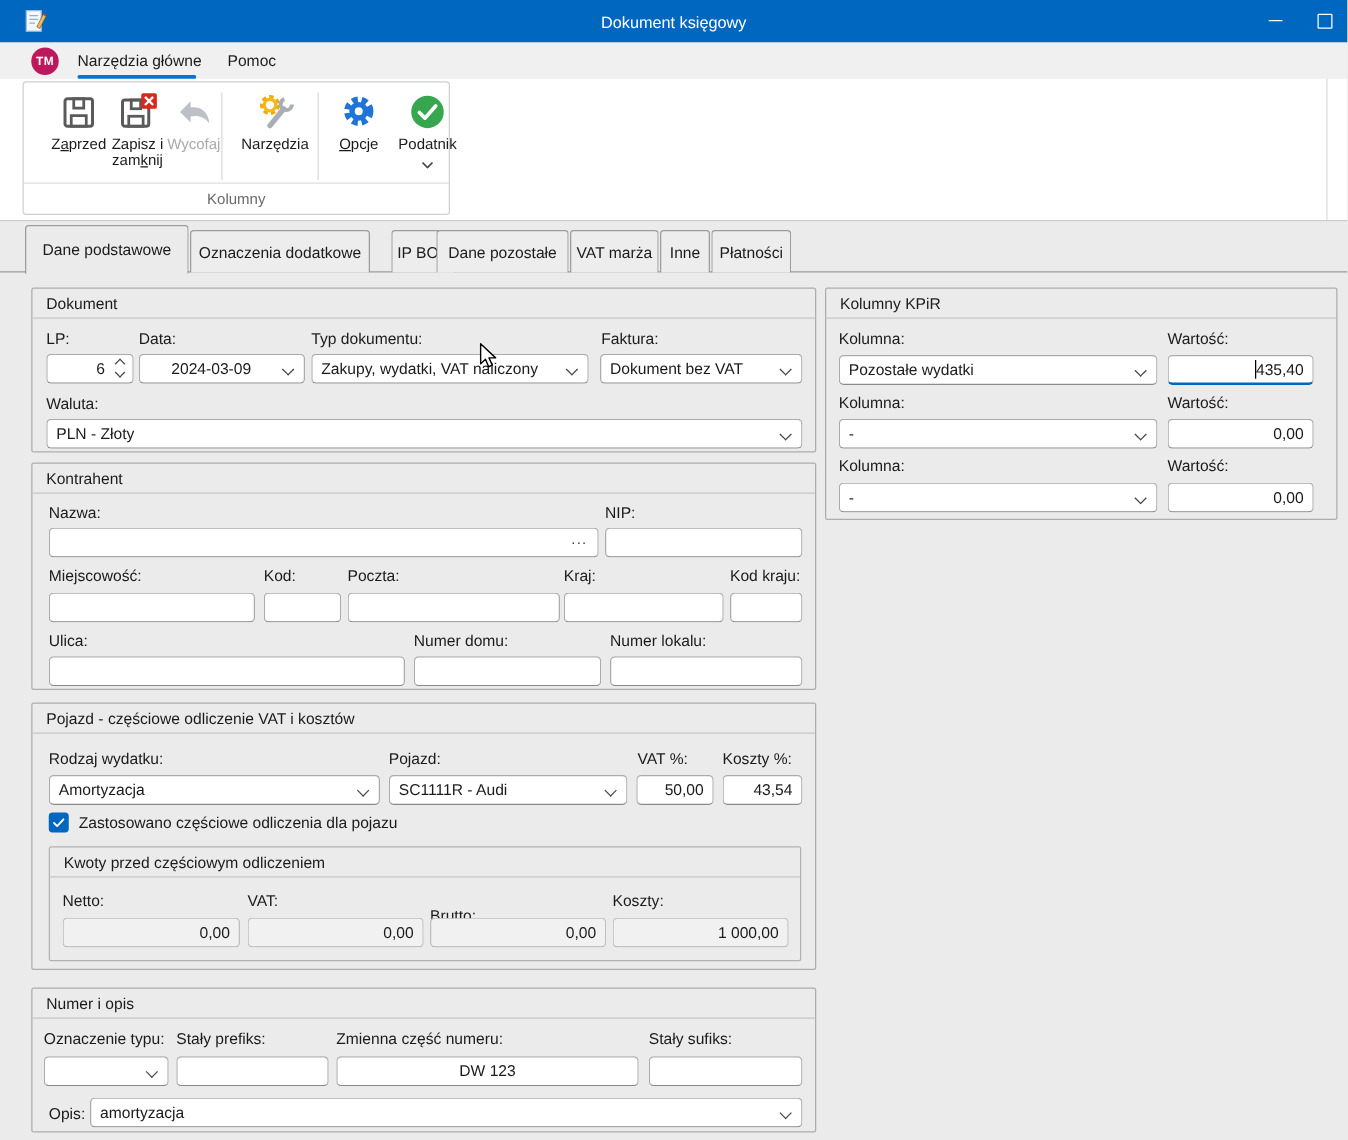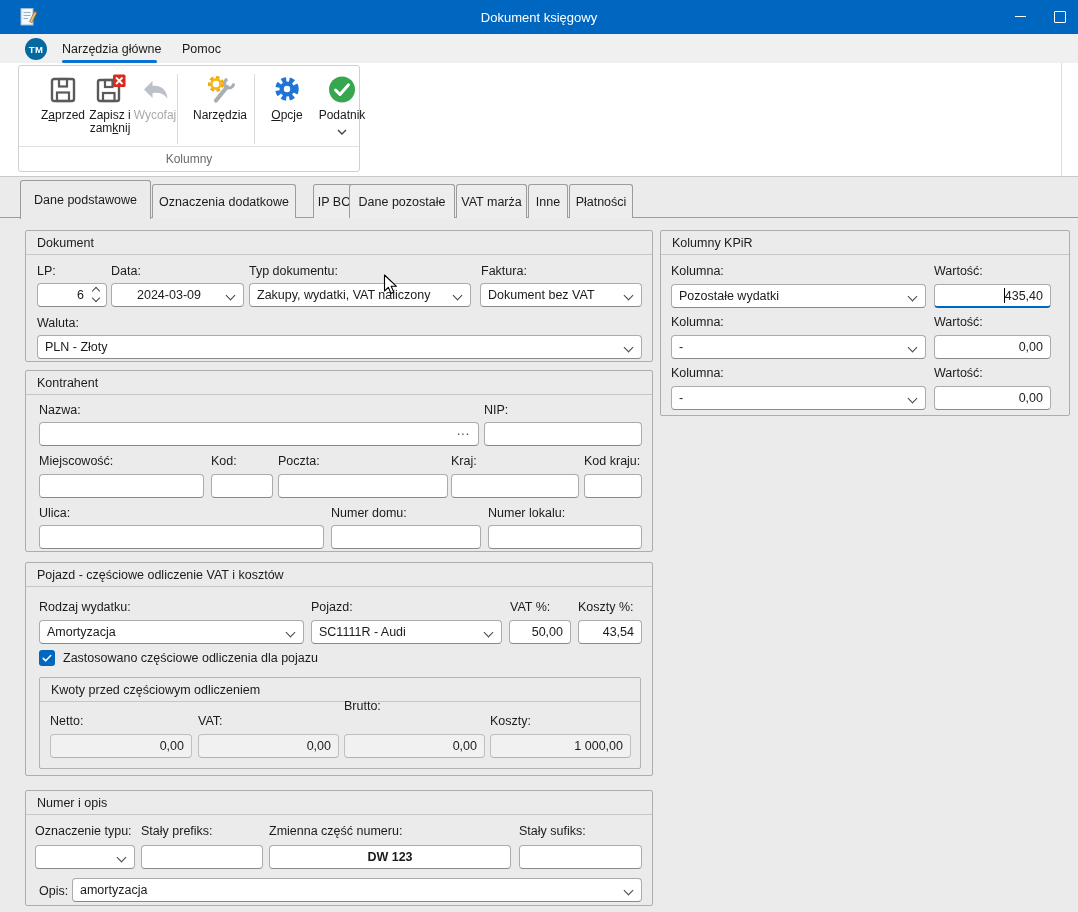--- a/index.html
+++ b/index.html
@@ -14,21 +14,21 @@
   .titlebar{position:absolute;left:0;top:0;width:1078px;height:34px;background:#0067c0;display:flex;align-items:center;}
   .titlebar .app-icon{position:absolute;left:19px;top:7px;width:20px;height:20px;}
   .titlebar .title{position:absolute;left:0;width:1078px;text-align:center;color:#fff;font-size:13px;}
   .win-btn{position:absolute;top:0;width:40px;height:33px;display:flex;align-items:center;justify-content:center;}
   .win-btn.min{left:1000px;}
   .win-btn.max{left:1040px;}
   .glyph-min{width:11px;height:1px;background:#fff;}
   .glyph-max{width:10px;height:10px;border:1.2px solid #fff;border-radius:1px;}
   
   .ribbon-strip{position:absolute;left:0;top:34px;width:1078px;height:29px;background:#f0f0f0;}
-  .tm-logo{position:absolute;left:25px;top:4px;width:22px;height:22px;border-radius:50%;background:#0369a1;color:#fff;
+  .tm-logo{position:absolute;left:25px;top:4px;width:22px;height:22px;border-radius:50%;background:#be185d;color:#fff;
     font-size:9.5px;font-weight:bold;display:flex;align-items:center;justify-content:center;letter-spacing:.3px;}
   .rtab{position:absolute;top:0;height:29px;display:flex;align-items:center;font-size:12.5px;color:#1b1b1b;}
   .rtab.home{left:62px;}
   .rtab.help{left:182px;}
   .rtab-underline{position:absolute;left:62px;top:60px;width:95px;height:3px;background:#0873d1;border-radius:2px;z-index:5;}
   
   .ribbon-body{position:absolute;left:0;top:63px;width:1078px;height:114px;background:#ffffff;border-bottom:1px solid #c9c9c9;box-sizing:border-box;}
   .ribbon-right-line{position:absolute;left:1061px;top:63px;width:1px;height:113px;background:#dcdcdc;}
   .ribbon-group{position:absolute;left:18px;top:2px;width:342px;height:107px;border:1px solid #d0d0d0;border-radius:3px;box-sizing:border-box;background:#fff;}
   .ribbon-group .footer{position:absolute;left:0;right:0;bottom:0;height:24px;border-top:1px solid #e0e0e0;
@@ -320,21 +320,21 @@
     <svg width="12" height="12" viewBox="0 0 16 16">
         <path d="M3 8.5 L6.3 11.8 L13 4.6" stroke="#fff" stroke-width="2" fill="none" stroke-linecap="round" stroke-linejoin="round"></path>
       </svg>
   </span>
   <span class="lbl" style="left:37px;top:88px;">Zastosowano częściowe odliczenia dla pojazu</span>
 
   <div class="gb" style="left:13px;top:114px;width:602px;height:92px;border-color:#b2b2b2;">
     <div class="gb-h">Kwoty przed częściowym odliczeniem</div>
     <span class="lbl" style="left:10px;top:36px;">Netto:</span>
     <span class="lbl" style="left:158px;top:36px;">VAT:</span>
-    <span class="lbl" style="left:304px;top:21px;">Brutto:</span>
+    <span class="lbl" style="left:304px;top:48px;">Brutto:</span>
     <span class="lbl" style="left:450px;top:36px;">Koszty:</span>
     <div class="field readonly" style="left:10px;top:56px;width:142px;">
         <span>0,00</span>
       </div>
     <div class="field readonly" style="left:158px;top:56px;width:141px;">
         <span>0,00</span>
       </div>
     <div class="field readonly" style="left:304px;top:56px;width:141px;">
         <span>0,00</span>
       </div>
@@ -351,21 +351,21 @@
   <span class="lbl" style="left:115px;top:33px;">Stały prefiks:</span>
   <span class="lbl" style="left:243px;top:33px;">Zmienna część numeru:</span>
   <span class="lbl" style="left:493px;top:33px;">Stały sufiks:</span>
 
   <div class="field combo" style="left:9px;top:54px;width:100px;">
     <span class="chev"></span>
   </div>
   <div class="field" style="left:115px;top:54px;width:122px;">
     <span></span>
   </div>
-  <div class="field center" style="left:243px;top:54px;width:242px;font-weight:bold;">
+  <div class="field center" style="left:243px;top:54px;width:242px;">
     <span>DW 123</span>
   </div>
   <div class="field" style="left:493px;top:54px;width:123px;">
     <span></span>
   </div>
 
   <span class="lbl" style="left:13px;top:93px;">Opis:</span>
   <div class="field combo" style="left:46px;top:87px;width:570px;">
     <span>amortyzacja</span>
     <span class="chev"></span>

